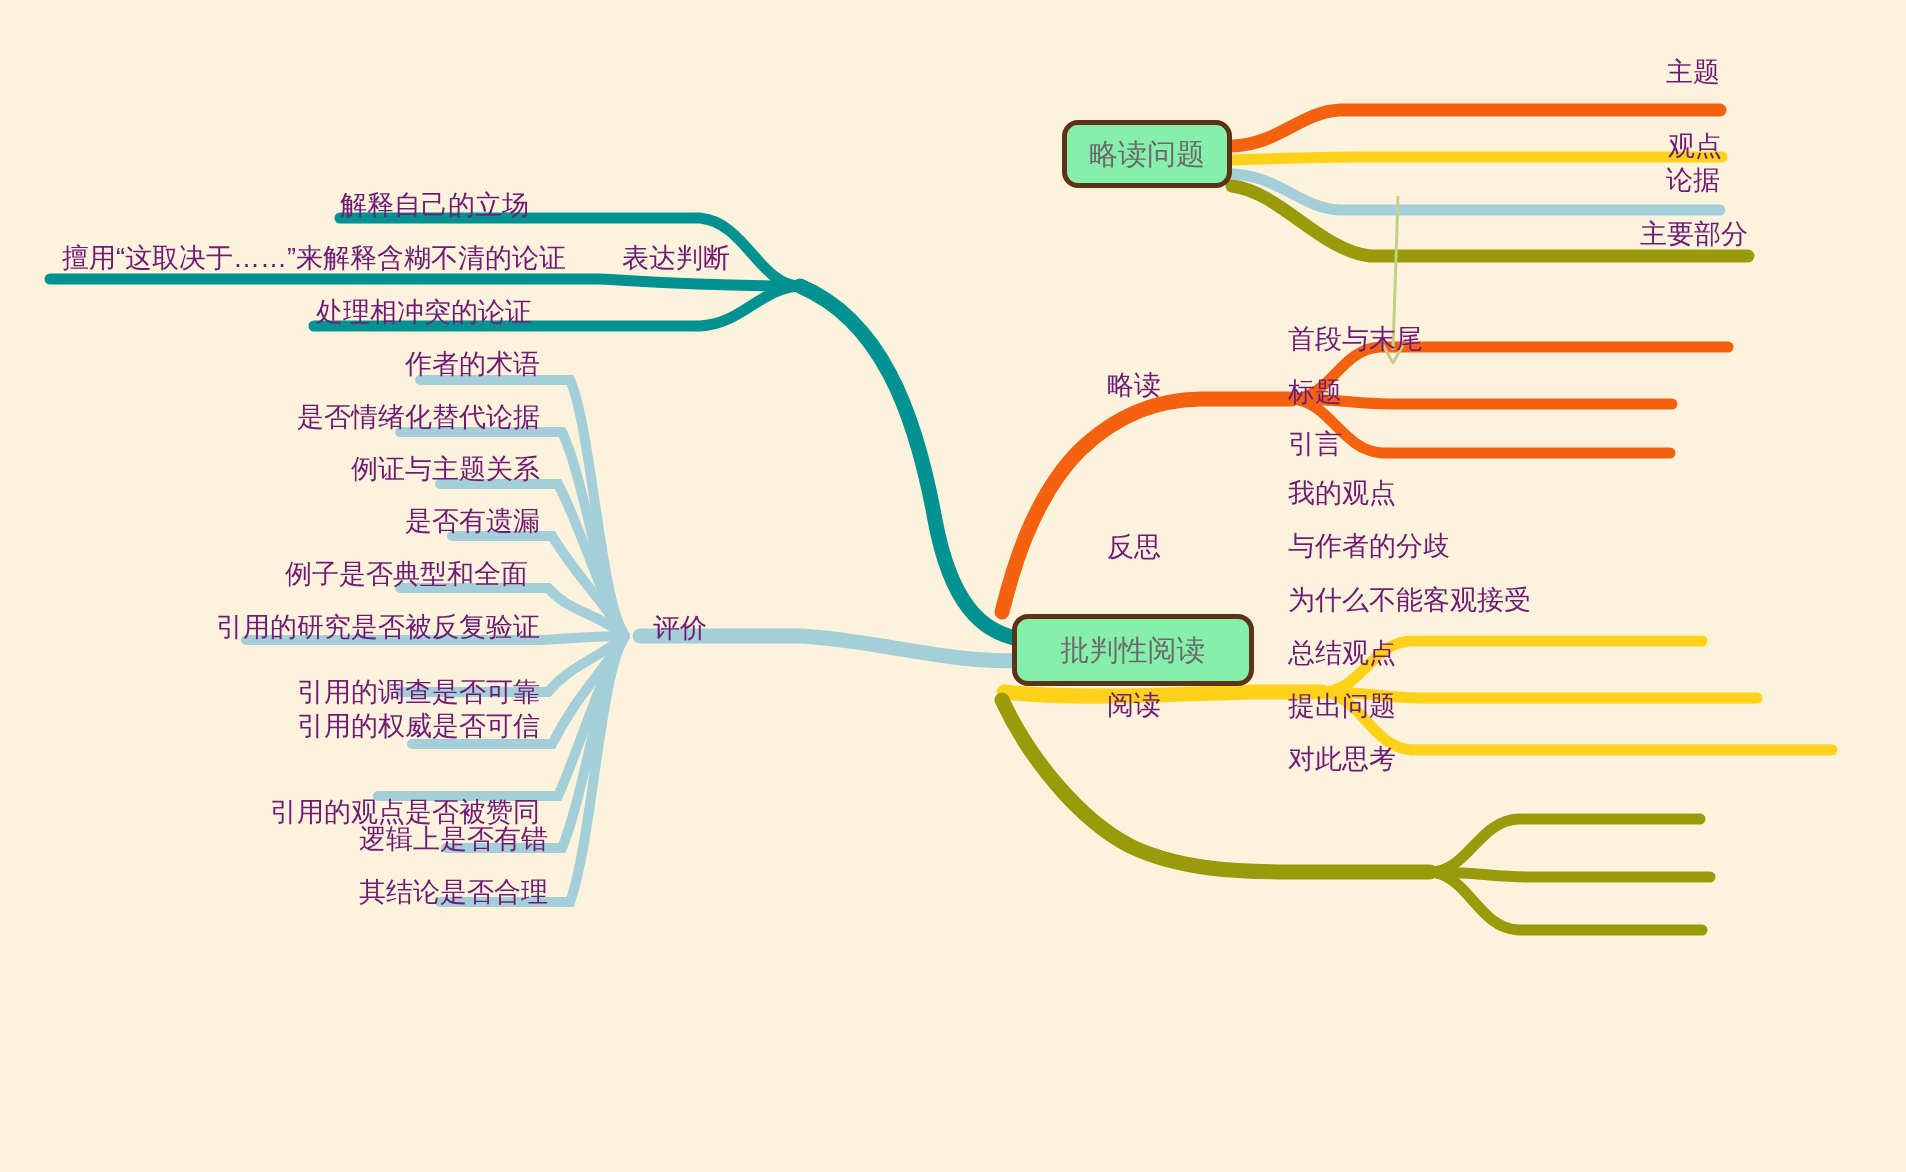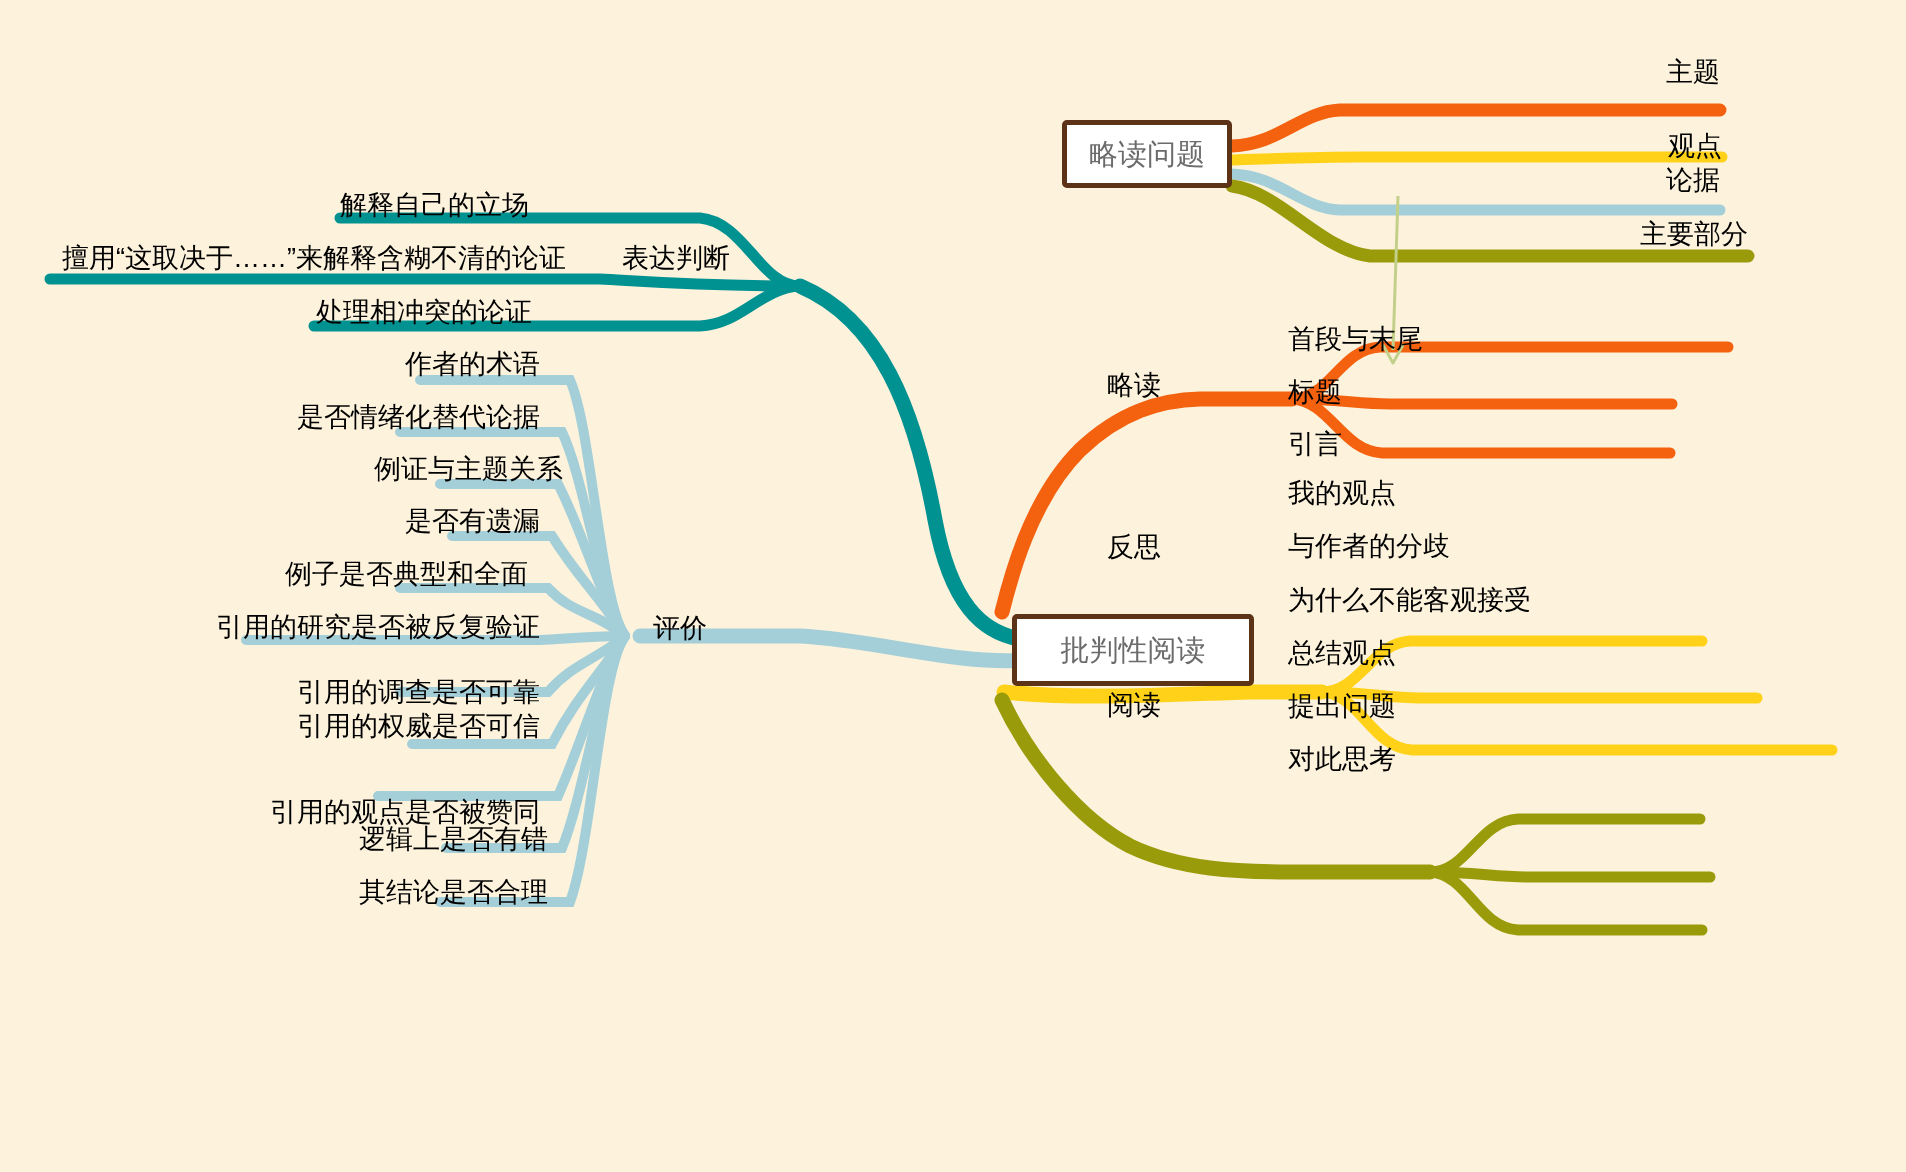--- a/index.html
+++ b/index.html
@@ -7,33 +7,33 @@
   body{
     width:1906px;height:1172px;overflow:hidden;
     background:#fdf3dd;
     font-family:"Liberation Sans","DejaVu Sans",sans-serif;
   }
   #canvas{position:relative;width:1906px;height:1172px;}
   svg#wires{position:absolute;left:0;top:0;width:1906px;height:1172px;}
 
   .node{
     position:absolute;
-    background:#ffffff;
+    background:#86efac;
     border:5px solid #5c3317;
-    border-radius:5px;
+    border-radius:16px;
     color:#6b6b6b;
     font-size:29px;
     line-height:1;
     display:flex;align-items:center;justify-content:center;
     box-sizing:border-box;
     white-space:nowrap;
   }
   .lbl{
     position:absolute;
-    color:#000000;
+    color:#701a75;
     font-size:27px;
     line-height:1;
     white-space:nowrap;
   }
   .lbl.r{transform:translate(0,-50%);}        
   .lbl.l{transform:translate(-100%,-50%);}    
   .lbl.c{transform:translate(-50%,-50%);}     
 </style>
 </head>
 <body style="background: rgb(253, 243, 221);">
@@ -119,21 +119,21 @@
 
   <div class="lbl r" style="left:622px;top:258px;">表达判断</div>
   <div class="lbl r" style="left:340px;top:205px;">解释自己的立场</div>
   <div class="lbl r" style="left:62px;top:258px;">擅用“这取决于……”来解释含糊不清的论证</div>
   <div class="lbl r" style="left:316px;top:312px;">处理相冲突的论证</div>
 
   <div class="lbl r" style="left:653px;top:628px;">评价</div>
 
   <div class="lbl l" style="left:540px;top:364px;">作者的术语</div>
   <div class="lbl l" style="left:540px;top:417px;">是否情绪化替代论据</div>
-  <div class="lbl l" style="left:540px;top:469px;margin-left:23px;">例证与主题关系</div>
+  <div class="lbl l" style="left:540px;top:469px;">例证与主题关系</div>
   <div class="lbl l" style="left:540px;top:521px;">是否有遗漏</div>
   <div class="lbl l" style="left:528px;top:574px;">例子是否典型和全面</div>
   <div class="lbl l" style="left:540px;top:627px;">引用的研究是否被反复验证</div>
   <div class="lbl l" style="left:540px;top:664px;margin-top:28px;">引用的调查是否可靠</div>
   <div class="lbl l" style="left:540px;top:726px;text-align:center;">引用的权威是否可信</div>
   <div class="lbl l" style="left:540px;top:786px;margin-top:26px;">引用的观点是否被赞同</div>
   <div class="lbl l" style="left:548px;top:839px;">逻辑上是否有错</div>
   <div class="lbl l" style="left:548px;top:892px;">其结论是否合理</div>
 
   <div class="lbl c" style="left:1134px;top:385px;">略读</div>

